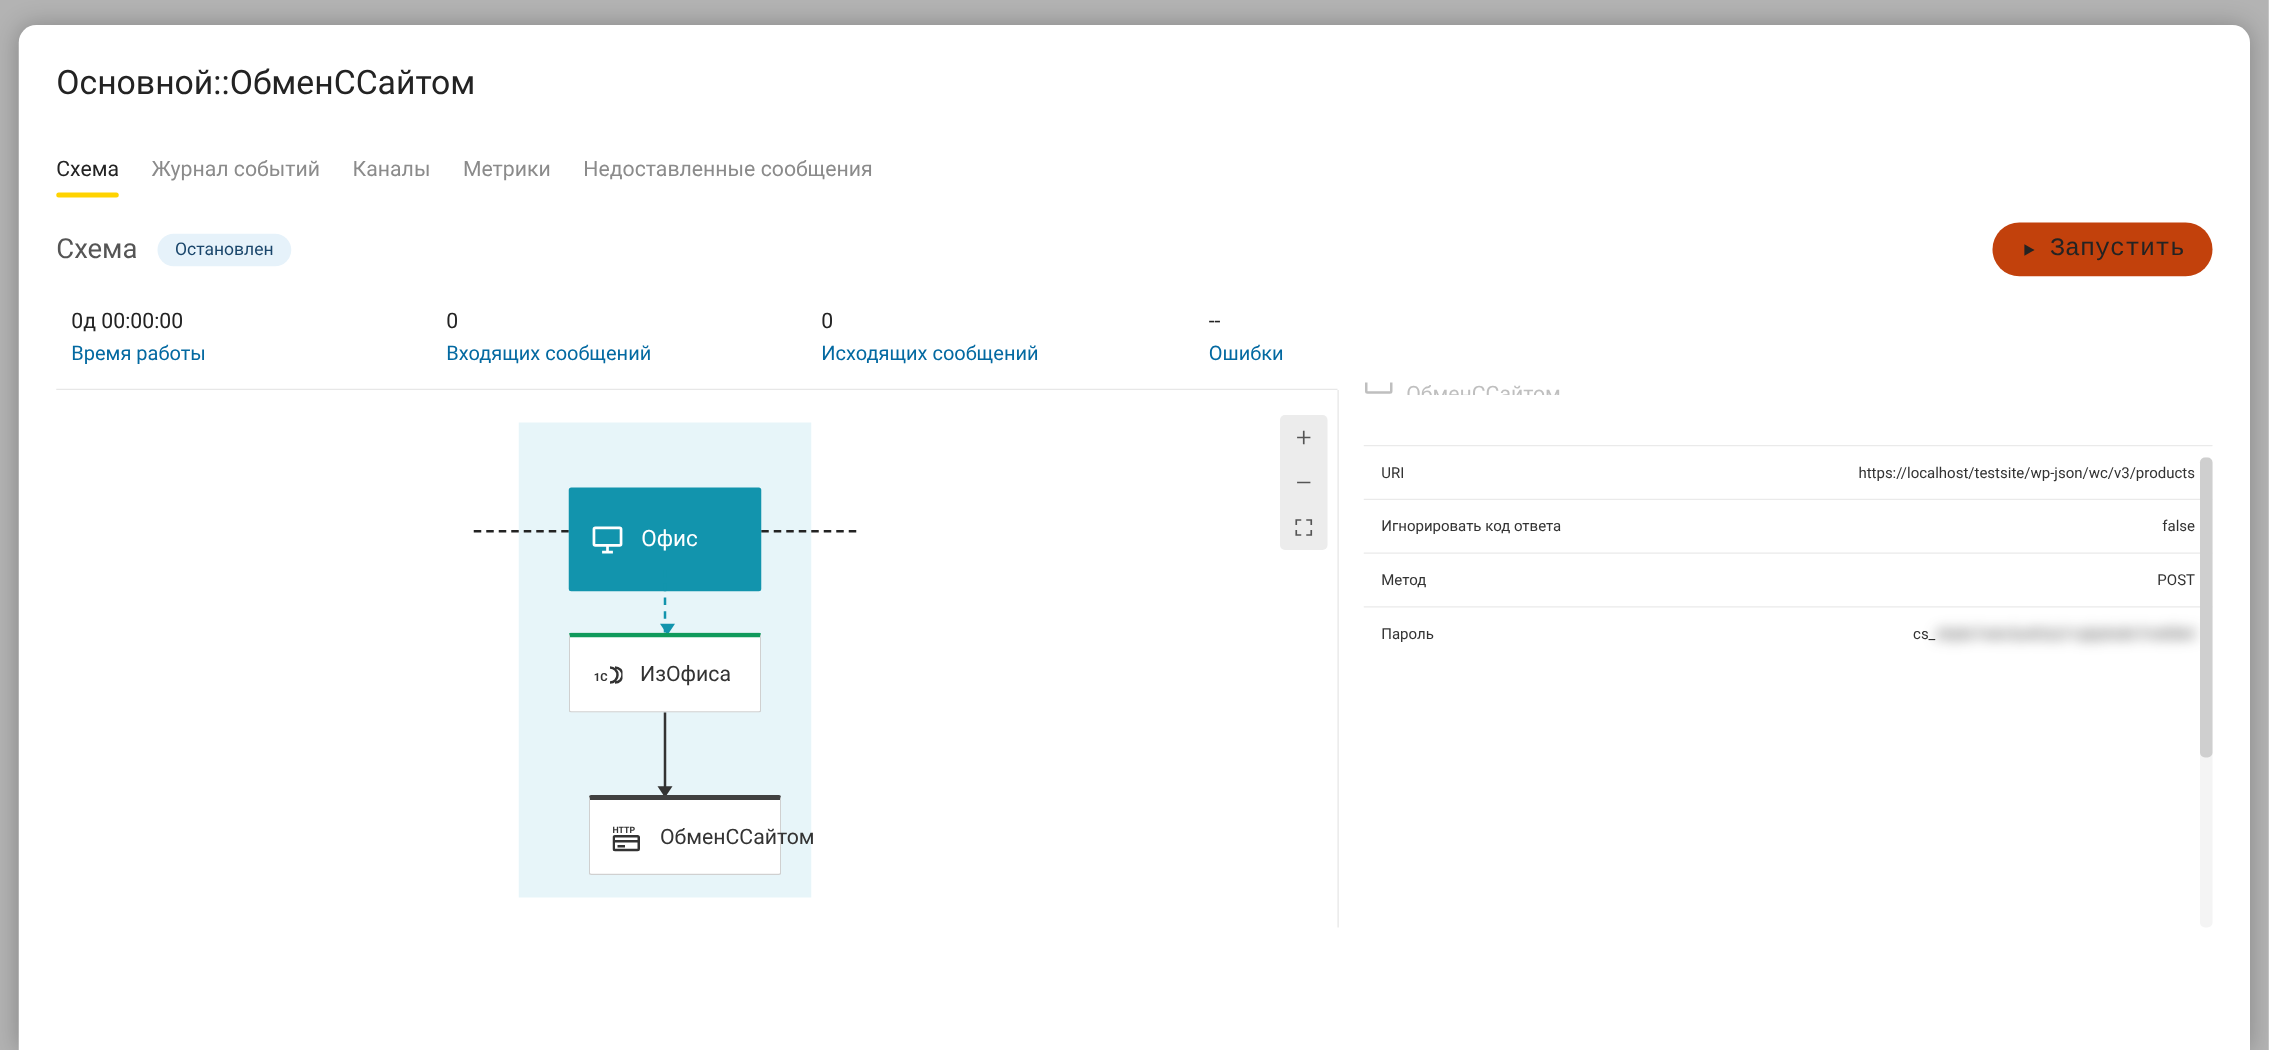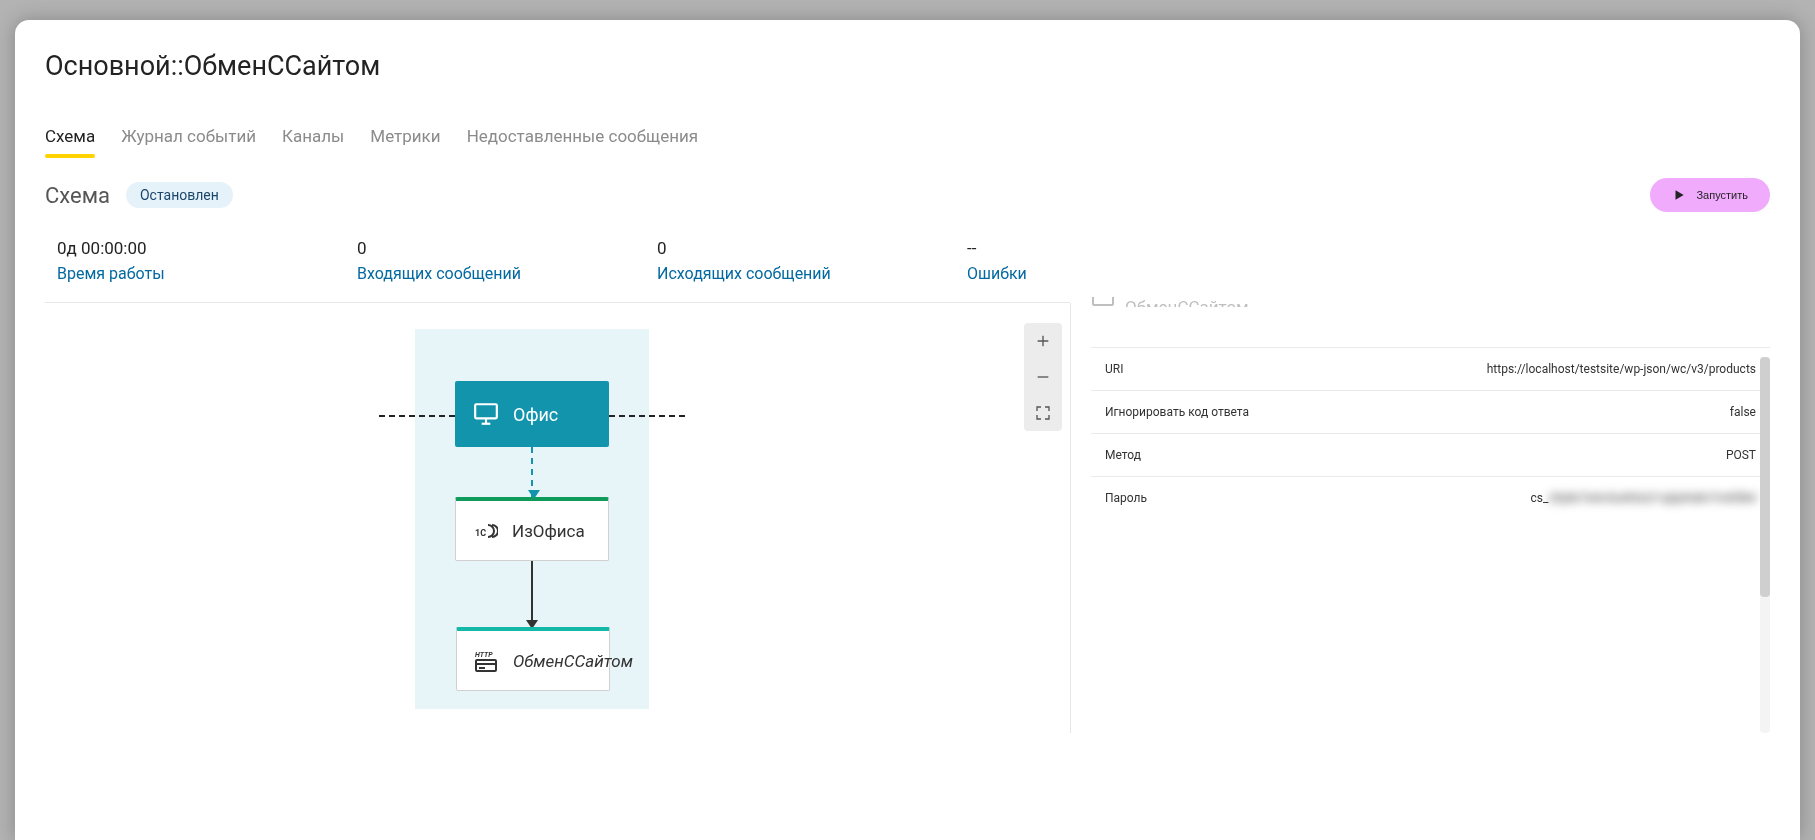--- a/index.html
+++ b/index.html
@@ -27,22 +27,22 @@
 
   .heading-row { display: flex; align-items: center; justify-content: space-between; margin-bottom: 26px; }
   .heading-left { display: flex; align-items: center; gap: 16px; }
   .heading { font-size: 22px; color: #555; font-weight: 400; }
   .badge {
     background: #e6f2fa; color: #1a466b; font-size: 14px;
     padding: 5px 14px; border-radius: 16px;
   }
   .run-btn {
     display: flex; align-items: center; gap: 10px;
-    background: #f0abfc; border: none; border-radius: 22px;
-    padding: 10px 22px; font-size: 11px; color: #232323; cursor: pointer;
+    background: #c2410c; border: none; border-radius: 22px;
+    padding: 10px 22px; font-size: 20px; color: #232323; cursor: pointer; font-family: Liberation Mono, monospace;
   }
   .run-btn svg { width: 14px; height: 14px; }
 
   .metrics { display: flex; gap: 0; margin-bottom: 20px; padding: 0 12px; }
   .metric { flex: 0 0 300px; }
   .metric:last-child { flex: 0 0 auto; }
   .metric-value { font-size: 17px; color: #232323; margin-bottom: 6px; }
   .metric-label { font-size: 16px; color: #0369a1; }
 
   .content { display: flex; height: 430px; }
@@ -56,25 +56,25 @@
     height: 0; border-top: 2px dashed #232323;
   }
 
   .node {
     position: absolute; background: #fff; border: 1px solid #d0d0d0;
     display: flex; align-items: center; gap: 14px;
     padding: 12px 18px; font-size: 17px; color: #333;
     width: 154px; height: 64px; border-radius: 2px;
   }
   .node-top {
-    left: 40px; top: 52px; width: 154px; height: 66px;
+    left: 40px; top: 52px; width: 154px; height: 83px;
     background: #1294ad; border: none; color: #fff; font-size: 18px; text-align: right;
   }
   .node-mid { left: 40px; top: 168px; border-top: 4px solid #109a5c; text-align: center; }
-  .node-bot { left: 41px; top: 298px; border-top: 4px solid #14b8a6; font-style: italic; }
+  .node-bot { left: 56px; top: 298px; border-top: 4px solid #404040; }
 
   .node svg { width: 26px; height: 26px; flex: 0 0 26px; }
   .node-mid svg, .node-bot svg { width: 24px; height: 24px; flex: 0 0 24px; }
 
   .arrow1 {
     position: absolute; left: 116px; top: 118px; width: 2px; height: 50px;
     border-left: 2px dashed #1294ad;
   }
   .arrow1::after {
     content: ""; position: absolute; left: -5px; bottom: -2px;

